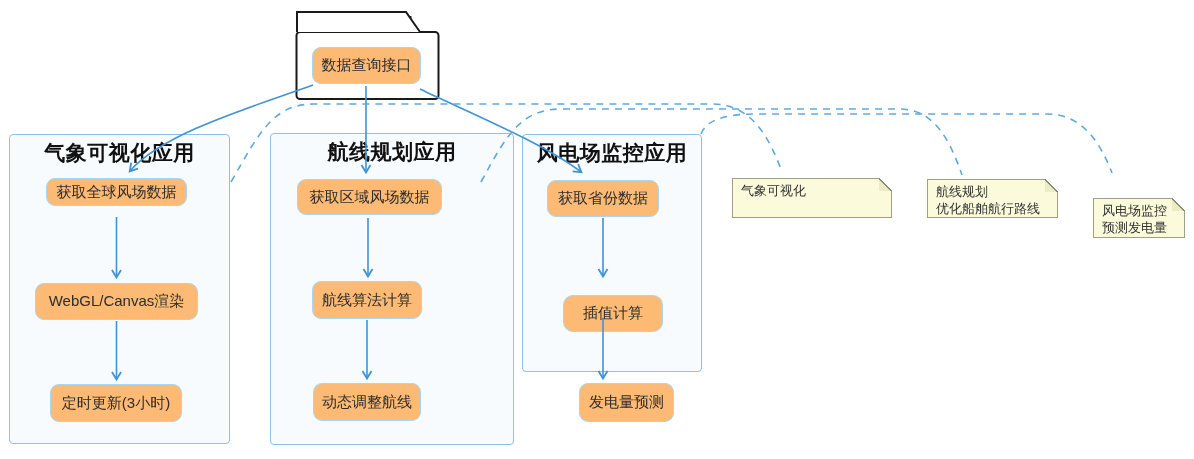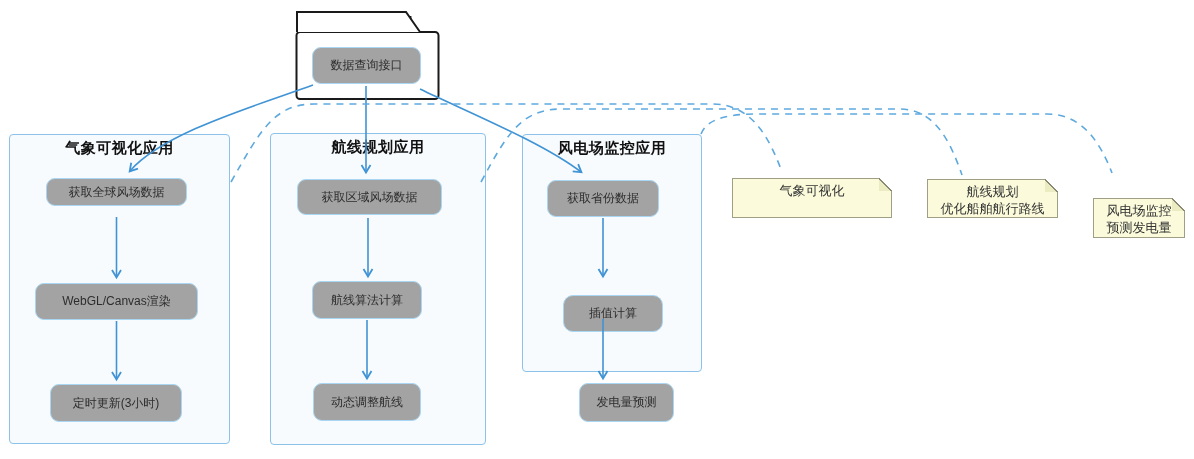--- a/index.html
+++ b/index.html
@@ -7,53 +7,53 @@
     width:1194px;height:459px;position:relative;background:#ffffff;
     font-family:"Liberation Sans", sans-serif;overflow:hidden;
   }
   .abs{position:absolute;box-sizing:border-box;}
   
   .frame{
     background:#f7fbfe;border:1.5px solid #8cc2e9;border-radius:4px;
   }
   .frame-title{
     position:absolute;top:4px;left:0;width:100%;text-align:center;
-    font-size:15px;font-weight:bold;color:#111111;letter-spacing:0.5px;
+    font-size:21px;font-weight:bold;color:#111111;letter-spacing:0.5px;
   }
   
   .step{
-    background:#a3a3a3;border:1px solid #a9d7f3;border-radius:9px;
+    background:#fdba74;border:1px solid #a9d7f3;border-radius:9px;
     display:flex;align-items:center;justify-content:center;
-    font-size:12px;color:#2d2d2d;text-align:center;white-space:nowrap;
+    font-size:15px;color:#2d2d2d;text-align:center;white-space:nowrap;
   }
   
   .pkg-title{
     display:flex;align-items:center;justify-content:center;
     font-size:15px;font-weight:bold;color:#111111;white-space:nowrap;
   }
   
   .note{
     background:#fbfbdc;border:1px solid #9f9f86;
     font-size:13px;line-height:17px;color:#333333;
-    padding:3px 8px;white-space:nowrap;text-align:center;
+    padding:3px 8px;white-space:nowrap;
   }
   .note::before{
     content:"";position:absolute;top:-1px;right:-1px;width:13px;height:13px;
     background:linear-gradient(225deg,#ffffff 0 47%,#8a8a74 47% 55%,#ececc2 55% 100%);
   }
   .note-line{display:block;}
   svg.overlay{position:absolute;left:0;top:0;z-index:10;pointer-events:none;}
 </style>
 </head>
 <body>
 
 <div class="abs frame" style="left:9px;top:134px;width:221px;height:310px;">
   <div class="frame-title">气象可视化应用</div>
 </div>
-<div class="abs frame" style="left:270px;top:133px;width:216px;height:312px;">
+<div class="abs frame" style="left:270px;top:133px;width:244px;height:312px;">
   <div class="frame-title">航线规划应用</div>
 </div>
 <div class="abs frame" style="left:522px;top:134px;width:180px;height:238px;">
   <div class="frame-title">风电场监控应用</div>
 </div>
 
 <div class="abs pkg-title" style="left:298px;top:11px;width:114px;height:21px;">风场数据服务API</div>
 <div class="abs step" style="left:312px;top:47px;width:109px;height:37px;">数据查询接口</div>
 
 <div class="abs step" style="left:46px;top:178px;width:141px;height:28px;">获取全球风场数据</div>

